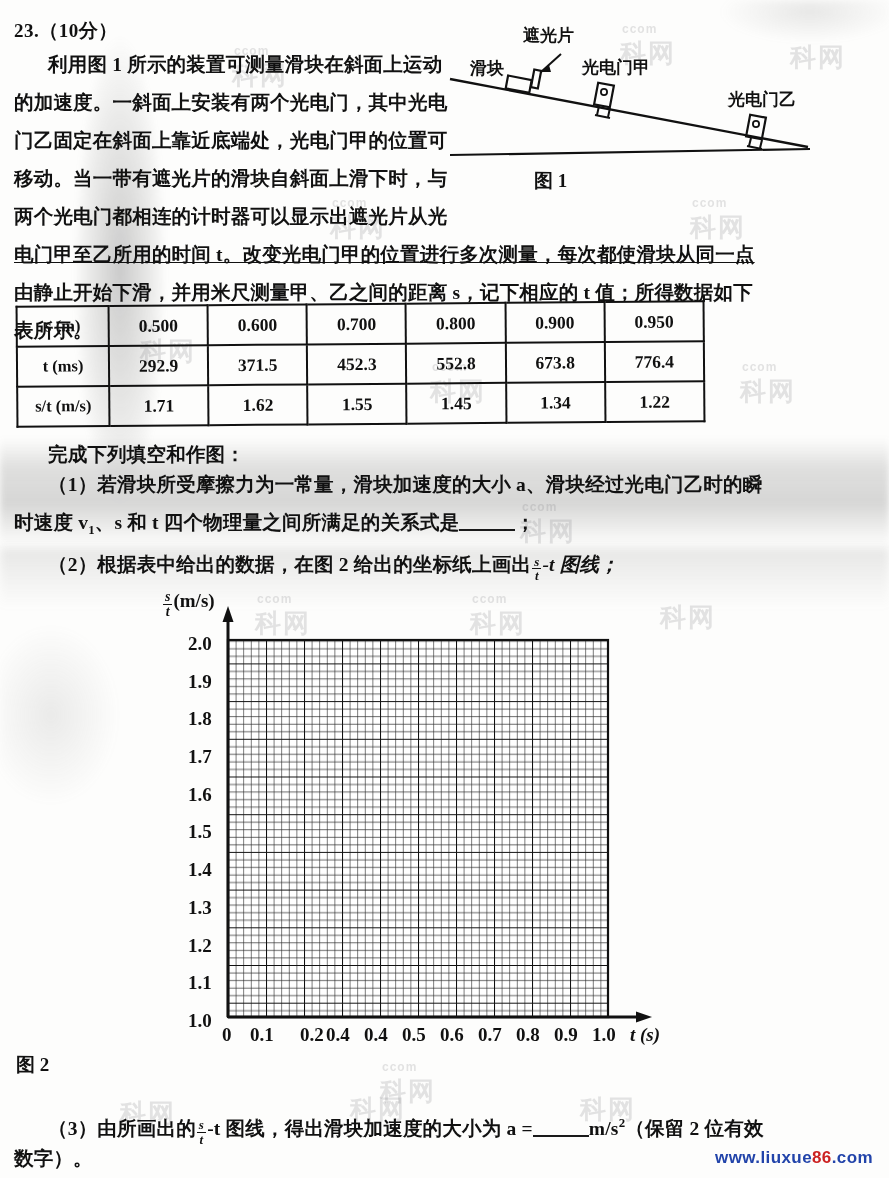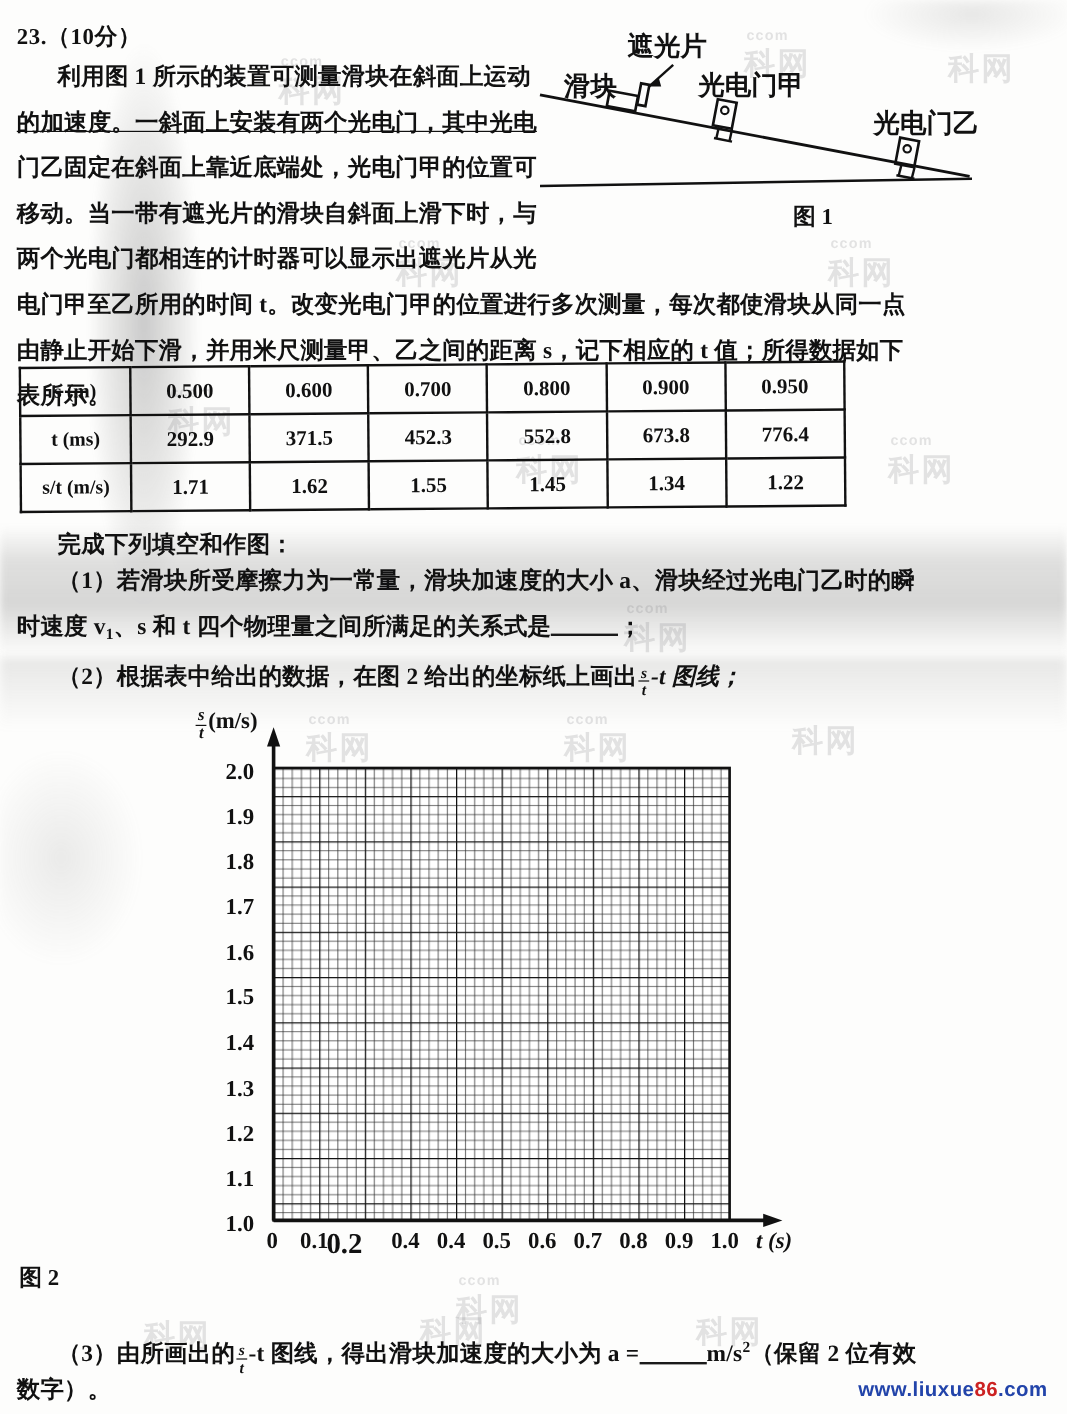--- a/index.html
+++ b/index.html
@@ -92,27 +92,27 @@
   #data-table .c0{width:88px;}
 
   
   #graph-figure{position:absolute;left:0;top:588px;width:889px;height:500px;}
   #graph-svg{position:absolute;left:0;top:0;}
   #fig2-caption{
     position:absolute;left:16px;top:1052px;width:889px;text-align:left;
     font-size:19px;font-weight:bold;
   }
   #fig1-caption{
-    position:absolute;left:534px;top:168px;width:160px;text-align:right;
+    position:absolute;left:534px;top:168px;width:160px;text-align:left;
     font-size:19px;font-weight:bold;
   }
   #diagram-figure{position:absolute;left:448px;top:22px;width:441px;height:150px;}
 
   .dlabel{
-    position:absolute;font-size:22px;font-weight:bold;white-space:nowrap;
+    position:absolute;font-size:17px;font-weight:bold;white-space:nowrap;
     font-family:"Liberation Serif",serif;
   }
 
   
   #site-watermark{
     position:absolute;right:16px;bottom:10px;text-align:center;
     font-family:"Liberation Sans",sans-serif;line-height:1.25;
   }
   #site-watermark .sw-cn{
     font-size:25px;font-weight:bold;color:#1b1b1b;letter-spacing:3px;display:block;
@@ -187,26 +187,26 @@
   <span class="cn">科网</span>
 </div>
 <div class="wm" style="left:380px;top:1060px;">
   <span class="dot">ccom</span>
   <span class="cn">科网</span>
 </div>
 
 <div class="qnum">23.（10分）</div>
 
 <div class="para" style="left:48px;top:46px;">利用图 1 所示的装置可测量滑块在斜面上运动</div>
-<div class="para" style="left:14px;top:84px;text-decoration:underline;">的加速度。一斜面上安装有两个光电门，其中光电</div>
+<div class="para" style="left:14px;top:84px;">的加速度。一斜面上安装有两个光电门，其中光电</div>
 <div class="para" style="left:14px;top:122px;">门乙固定在斜面上靠近底端处，光电门甲的位置可</div>
 <div class="para" style="left:14px;top:160px;">移动。当一带有遮光片的滑块自斜面上滑下时，与</div>
 <div class="para" style="left:14px;top:198px;">两个光电门都相连的计时器可以显示出遮光片从光</div>
 
-<div class="para" style="left:14px;top:236px;">电门甲至乙所用的时间 t。改变光电门甲的位置进行多次测量，每次都使滑块从同一点</div>
+<div class="para" style="left:14px;top:236px;text-decoration:underline;">电门甲至乙所用的时间 t。改变光电门甲的位置进行多次测量，每次都使滑块从同一点</div>
 <div class="para" style="left:14px;top:274px;">由静止开始下滑，并用米尺测量甲、乙之间的距离 s，记下相应的 t 值；所得数据如下</div>
 <div class="para" style="left:14px;top:312px;">表所示。</div>
 
 <div id="diagram-figure">
   <svg width="441" height="150" viewBox="0 0 441 150">
 
     <line x1="2" y1="57" x2="360" y2="125" stroke="#111" stroke-width="2.4"></line>
 
     <line x1="2" y1="133" x2="362" y2="127" stroke="#111" stroke-width="2.2"></line>
 
@@ -312,21 +312,21 @@
   <div class="dlabel" style="left:188px;top:271px;font-size:19px;">1.4</div>
   <div class="dlabel" style="left:188px;top:233px;font-size:19px;">1.5</div>
   <div class="dlabel" style="left:188px;top:196px;font-size:19px;">1.6</div>
   <div class="dlabel" style="left:188px;top:158px;font-size:19px;">1.7</div>
   <div class="dlabel" style="left:188px;top:120px;font-size:19px;">1.8</div>
   <div class="dlabel" style="left:188px;top:83px;font-size:19px;">1.9</div>
   <div class="dlabel" style="left:188px;top:45px;font-size:19px;">2.0</div>
 
   <div class="dlabel" style="left:222px;top:436px;font-size:19px;">0</div>
   <div class="dlabel" style="left:250px;top:436px;font-size:19px;">0.1</div>
-  <div class="dlabel" style="left:272px;top:436px;font-size:24px;">0.2</div>
+  <div class="dlabel" style="left:300px;top:436px;font-size:19px;">0.2</div>
   <div class="dlabel" style="left:326px;top:436px;font-size:19px;">0.4</div>
   <div class="dlabel" style="left:364px;top:436px;font-size:19px;">0.4</div>
   <div class="dlabel" style="left:402px;top:436px;font-size:19px;">0.5</div>
   <div class="dlabel" style="left:440px;top:436px;font-size:19px;">0.6</div>
   <div class="dlabel" style="left:478px;top:436px;font-size:19px;">0.7</div>
   <div class="dlabel" style="left:516px;top:436px;font-size:19px;">0.8</div>
   <div class="dlabel" style="left:554px;top:436px;font-size:19px;">0.9</div>
   <div class="dlabel" style="left:592px;top:436px;font-size:19px;">1.0</div>
 
   <div class="dlabel" style="left:630px;top:436px;font-size:19px;font-style:italic;"><span class="it">t</span>&nbsp;<span>(s)</span></div>

